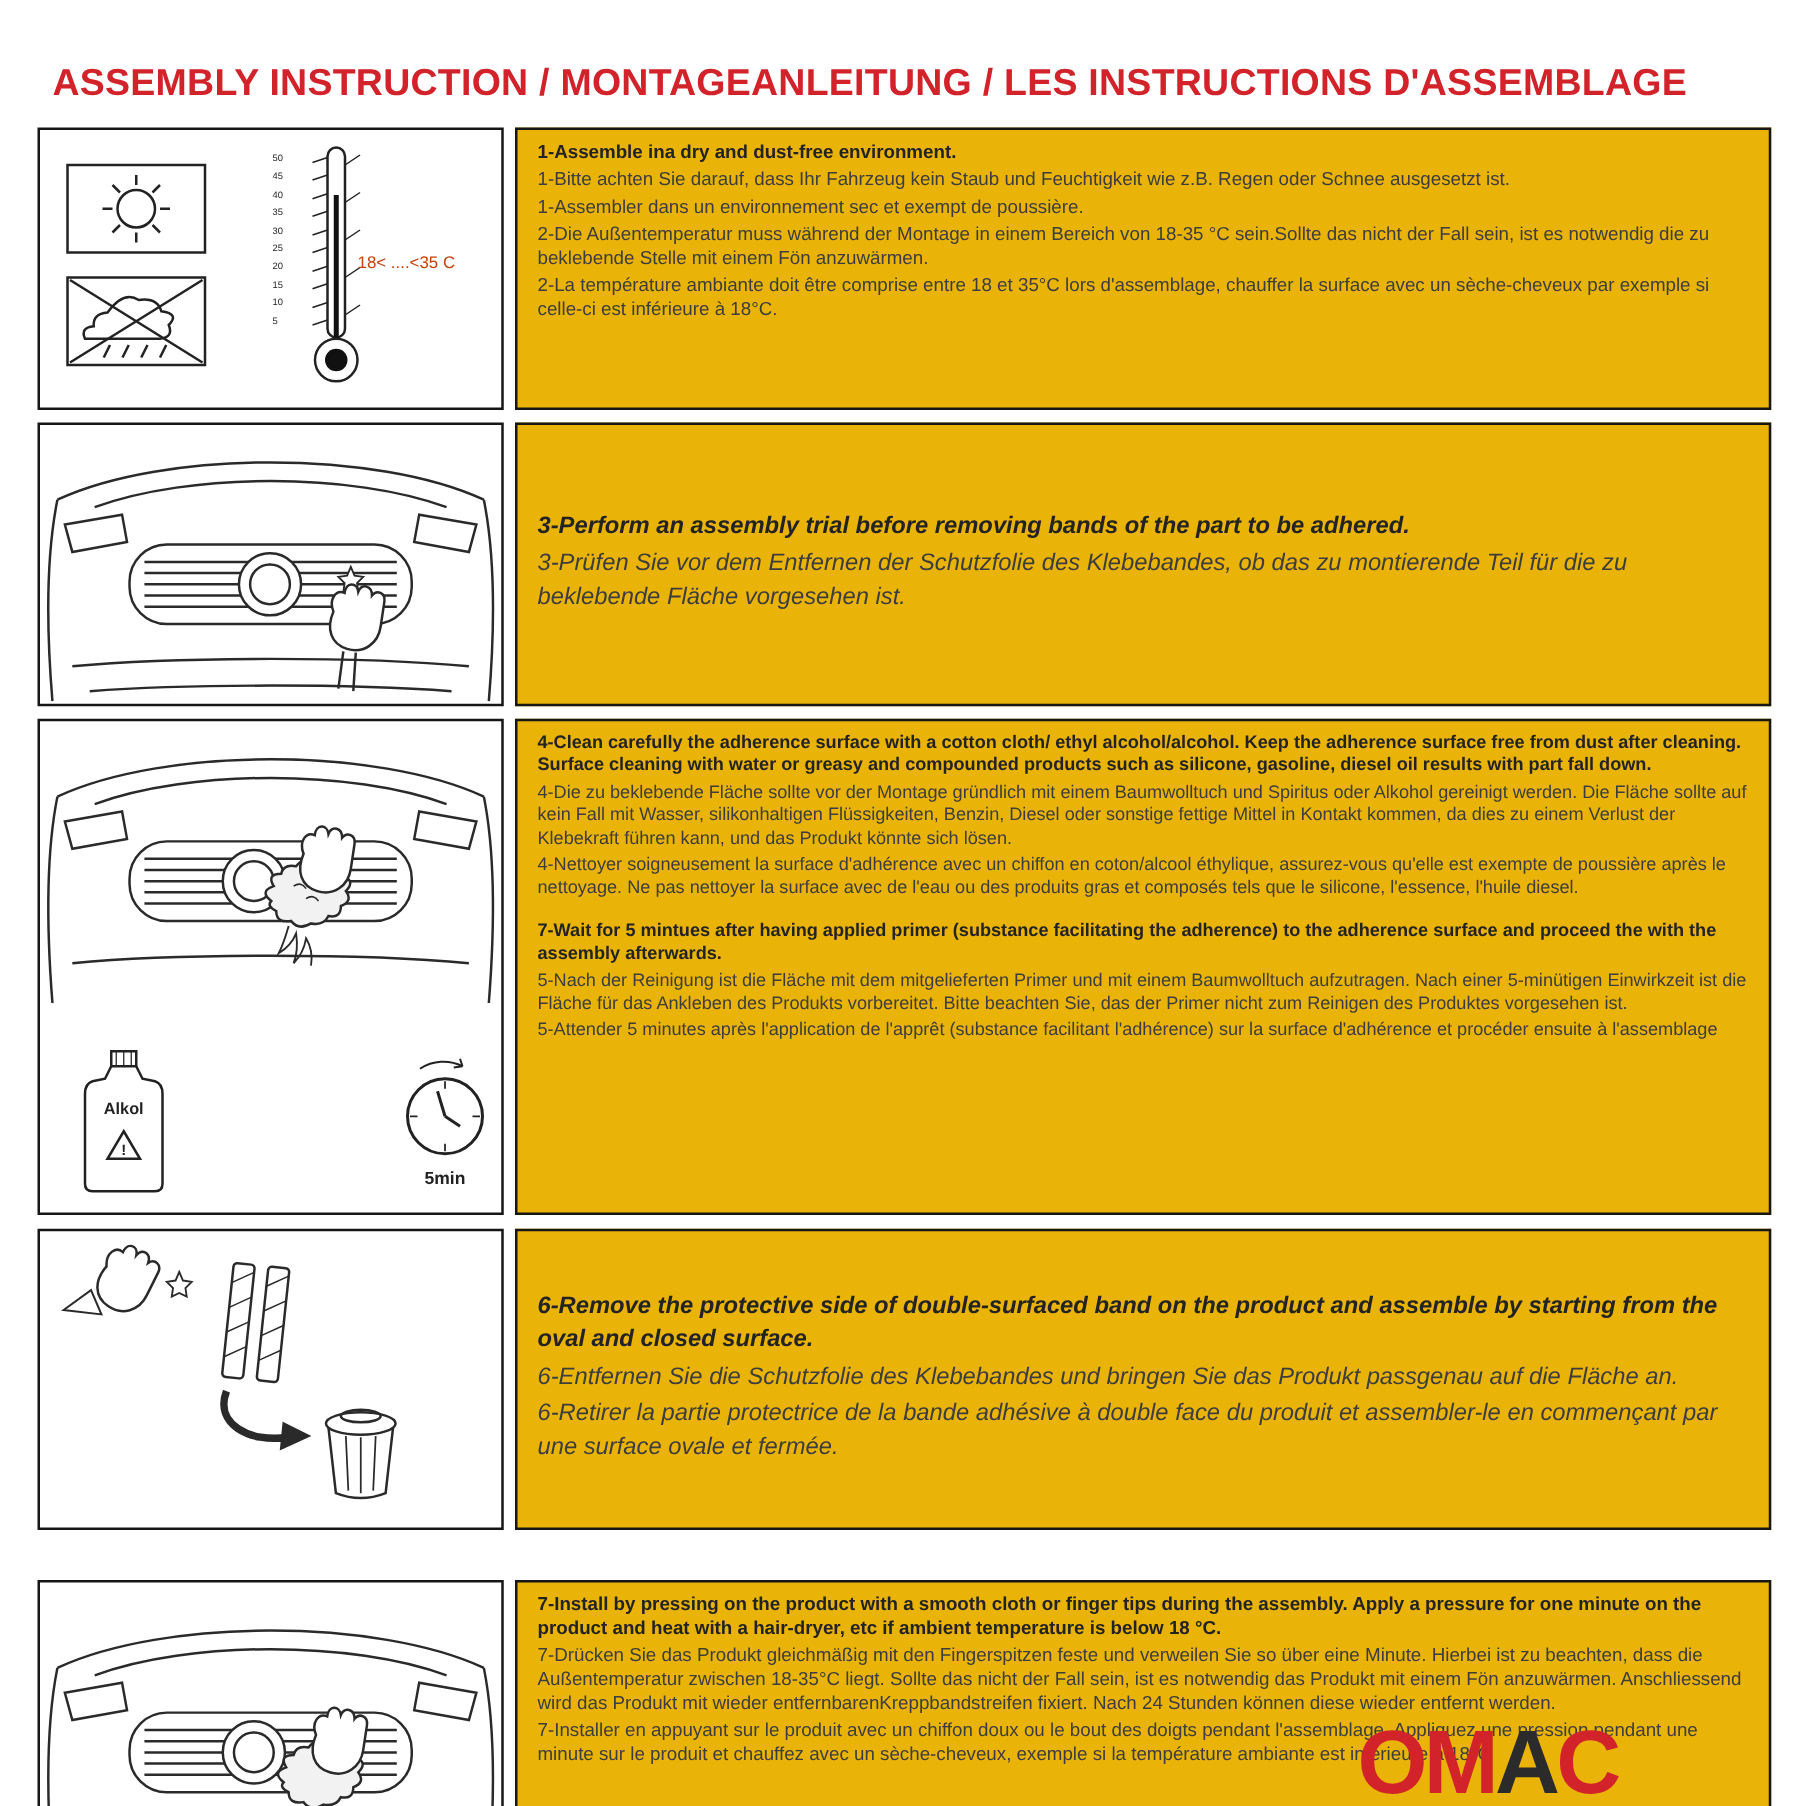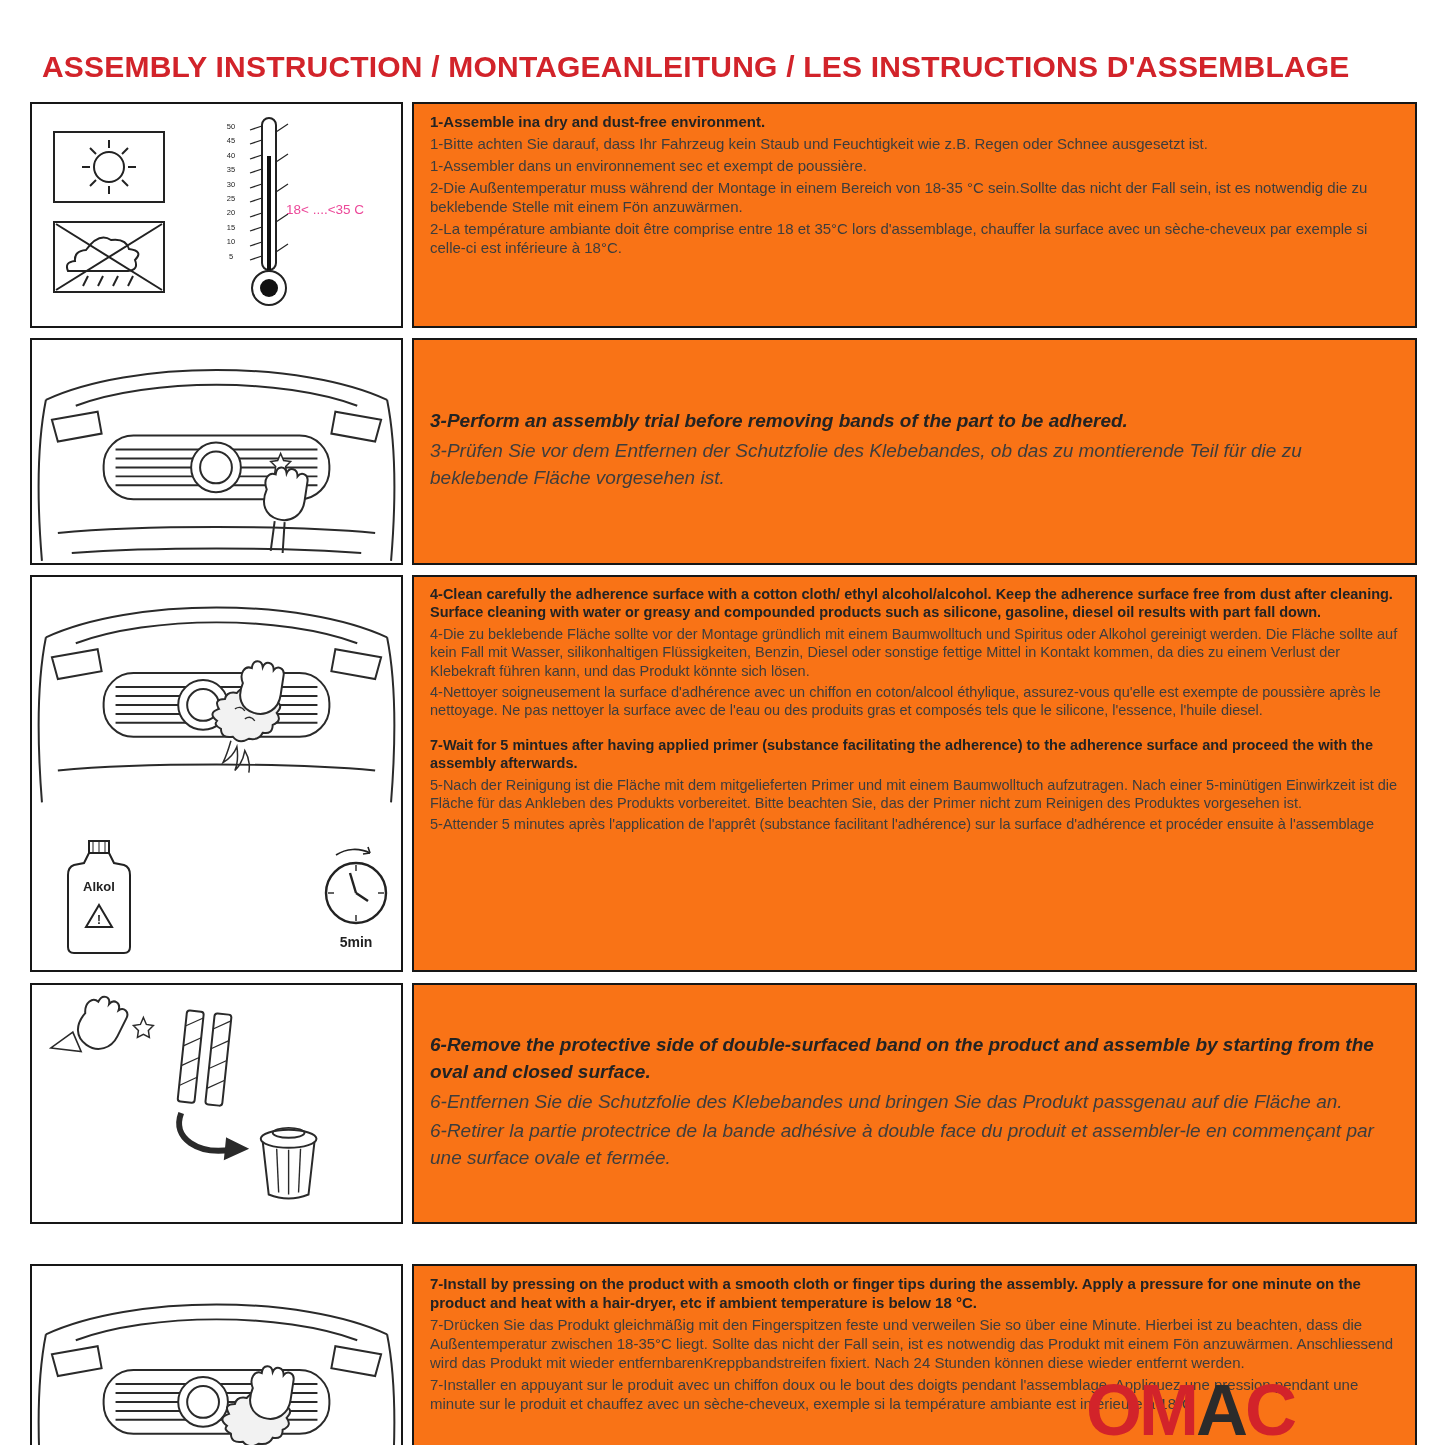--- a/index.html
+++ b/index.html
@@ -9,32 +9,32 @@
          color:var(--accent);letter-spacing:.2px;white-space:nowrap;}
   .row{position:absolute;left:30px;width:1387px;}
   #r1{top:62px;height:226px;}
   #r2{top:298px;height:227px;}
   #r3{top:535px;height:397px;}
   #r4{top:943px;height:241px;}
   #r5{top:1224px;height:246px;}
   .illus{position:absolute;left:0;top:0;width:373px;height:100%;border:2px solid #161616;
          box-sizing:border-box;background:#fff;}
   .tbox{position:absolute;left:382px;right:0;top:0;height:100%;border:2px solid #161616;
-        box-sizing:border-box;padding:8px 16px;background:#f97316;}
+        box-sizing:border-box;padding:8px 16px;background:#eab308;}
   .tbox.center{display:flex;flex-direction:column;justify-content:center;font-style:italic;}
   .tbox p{margin:0 0 3px 0;font-size:15px;line-height:1.27;}
   #r3 .tbox p{font-size:14.5px;line-height:1.27;}
   .big p{font-size:19px !important;line-height:1.42 !important;}
   .b{font-weight:700;color:#232323;}
   .gap{margin-top:16px !important;}
   
   .abs{position:absolute;}
-  .thermo-scale{position:absolute;left:186px;top:16px;width:26px;text-align:center;
+  .thermo-scale{position:absolute;left:186px;top:16px;width:26px;text-align:left;
                 font-size:7.5px;line-height:14.4px;color:#222;white-space:pre-line;}
-  .temp-label{position:absolute;left:254px;top:98px;font-size:13.5px;color:#ec4899;white-space:nowrap;}
+  .temp-label{position:absolute;left:254px;top:98px;font-size:13.5px;color:#c2410c;white-space:nowrap;}
   .logo{position:absolute;left:1086px;top:1336px;font-size:72px;font-weight:800;
         letter-spacing:-3px;line-height:.95;}
   .logo span{color:var(--accent);}
   .logo span:nth-child(3){color:var(--logo-dark);}
   svg{display:block;}
 </style>
 </head>
 <body>
 
 <div class="page">

